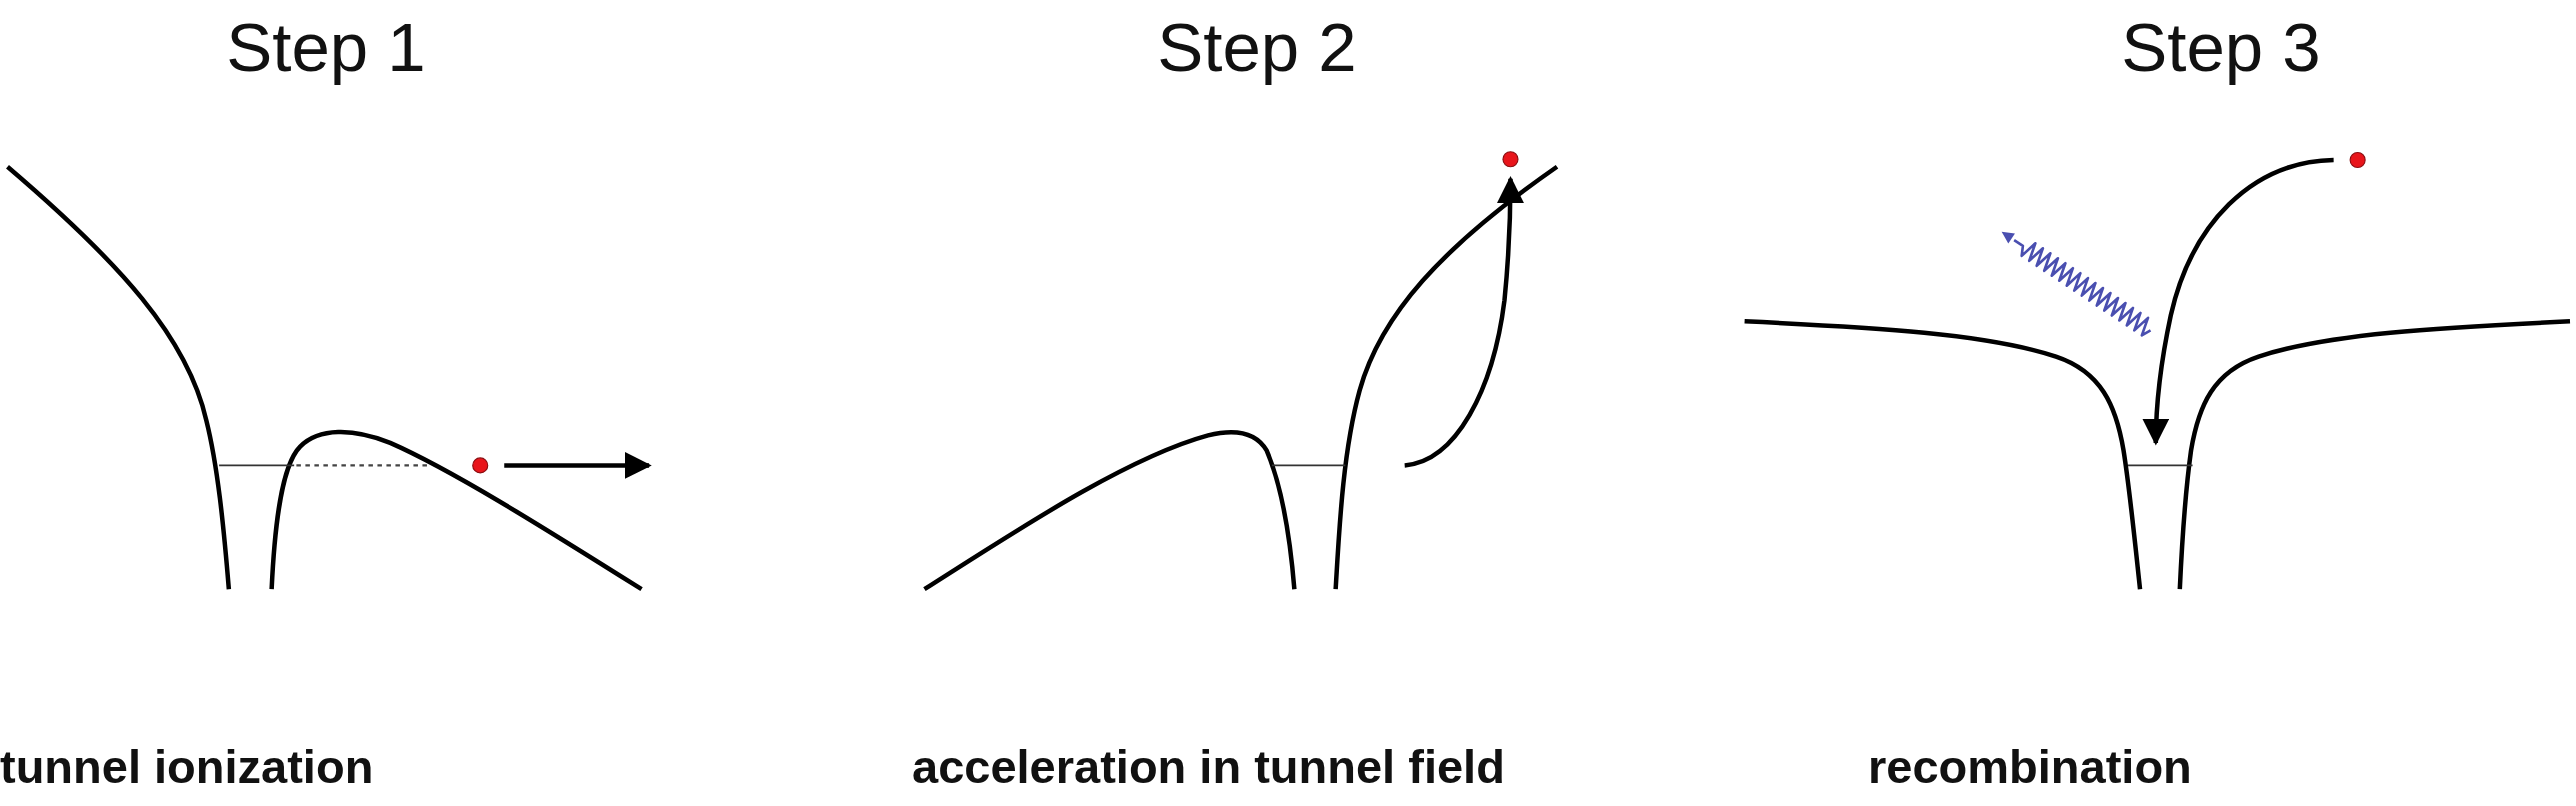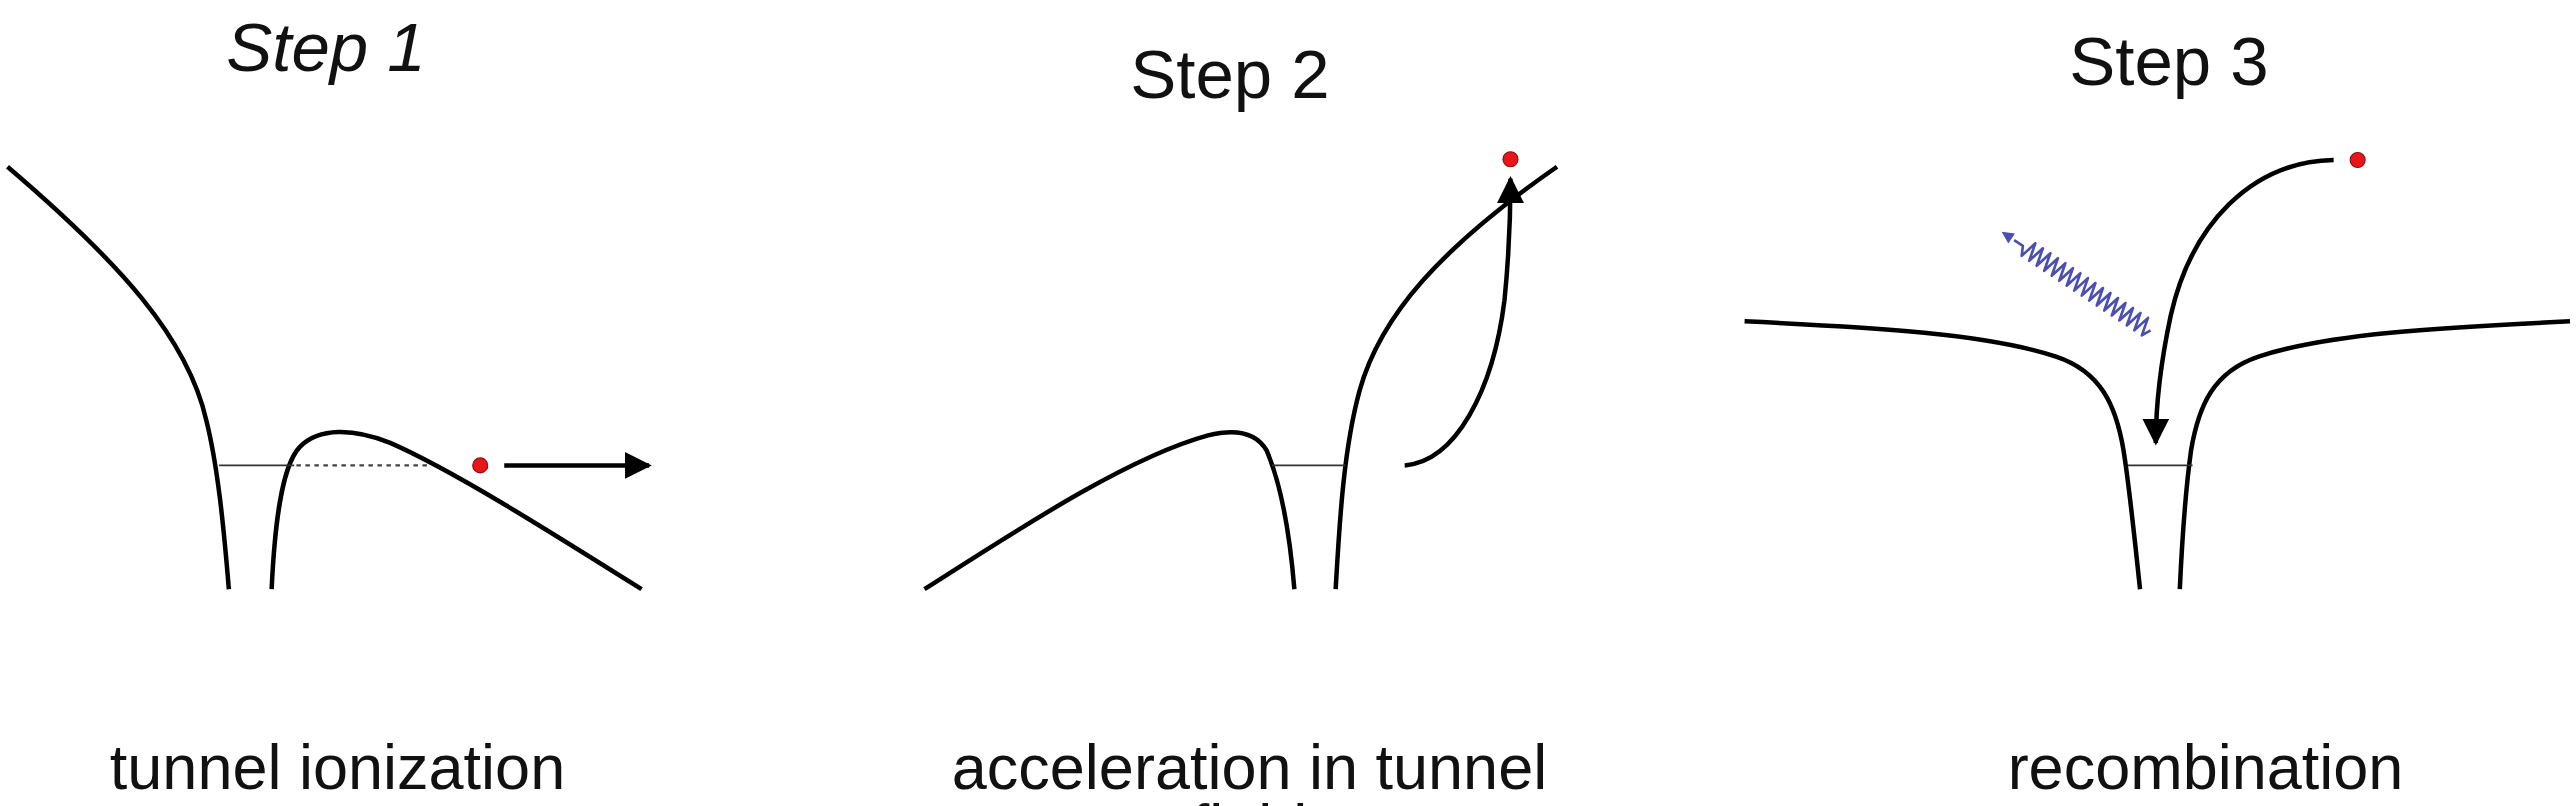--- a/index.html
+++ b/index.html
@@ -1,27 +1,27 @@
 <!DOCTYPE html>
 <html style="font-size:12px"><head>
 <meta charset="utf-8">
 <style>
   html, body { margin:0; padding:0; background:#ffffff; }
   body { width:2576px; height:807px; position:relative; overflow:hidden;
          font-family:"Liberation Sans", sans-serif; color:#111; }
   .title { position:absolute; top:6px; font-size:69px; font-weight:400; text-align:center; width:450px; line-height:83px; }
-  .caption { position:absolute; top:737px; font-size:63px; text-align:center; width:675px; line-height:60px; }
+  .caption { position:absolute; top:737px; font-size:47px; text-align:left; width:675px; line-height:60px;font-weight:bold; }
   svg#diagram { position:absolute; left:0; top:0; }
 </style>
 </head>
 <body>
 
-<div class="title" style="left:101px;font-style:italic;">Step 1</div>
-<div class="title" style="left:1005px;margin-top:27px;">Step 2</div>
-<div class="title" style="left:1944px;margin-top:14px;">Step 3</div>
+<div class="title" style="left:101px;">Step 1</div>
+<div class="title" style="left:1032px;">Step 2</div>
+<div class="title" style="left:1996px;">Step 3</div>
 
 <svg id="diagram" width="2576" height="807" viewBox="0 0 3433 1075">
   <defs>
     <marker id="arrowhead" viewBox="0 0 10 10" refX="9" refY="5" markerWidth="6" markerHeight="6" orient="auto-start-reverse">
       <path d="M0,0 L10,5 L0,10 z" fill="#000"></path>
     </marker>
     <marker id="photonhead" viewBox="0 0 10 10" refX="9" refY="5" markerWidth="5" markerHeight="5" orient="auto">
       <path d="M0,0 L10,5 L0,10 z" fill="#4a4fb0"></path>
     </marker>
   </defs>

